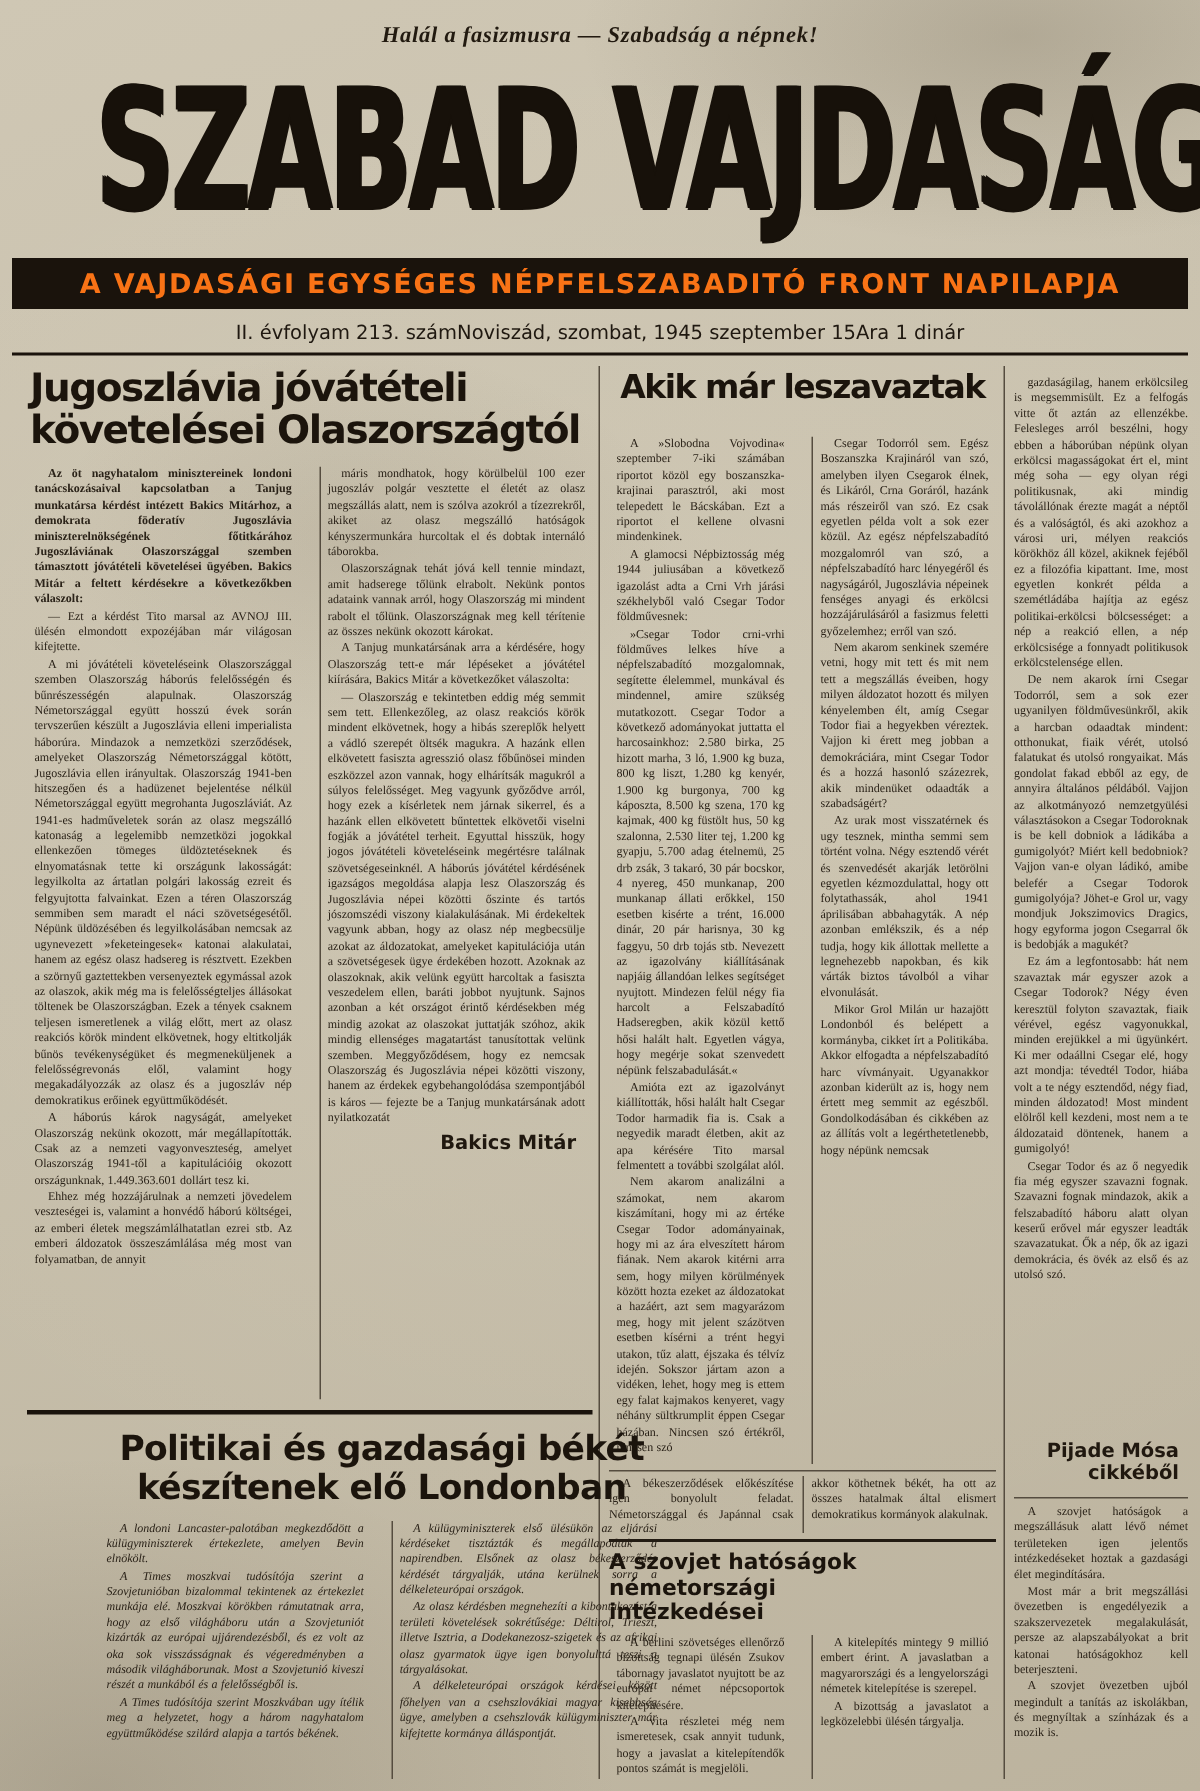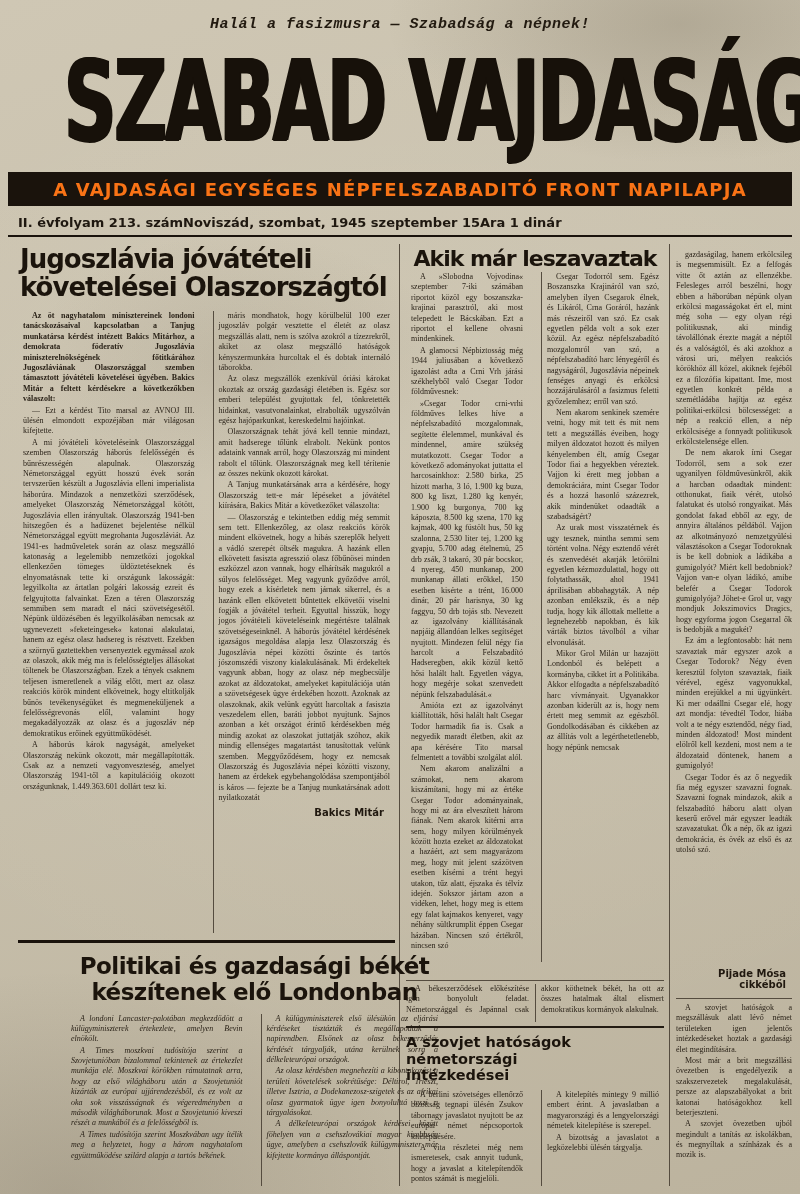--- a/index.html
+++ b/index.html
@@ -15,21 +15,21 @@
       radial-gradient(ellipse 300px 180px at 30% 30%, rgba(80,70,50,.10), transparent 70%),
       radial-gradient(ellipse 900px 700px at 55% 45%, rgba(255,250,235,.10), transparent 75%),
       linear-gradient(160deg, #cfc7b4 0%, #c7bfab 50%, #bcb39e 100%);
     font-family:"Liberation Serif", serif;
     color:#241d14;
   }
 
   .motto {
     position:absolute; top:16px; left:0; width:100%;
     text-align:center; font-style:italic; font-weight:bold;
-    font-size:15px; letter-spacing:.5px; color:#221a10;font-family:Liberation Mono, monospace;
+    font-size:15px; letter-spacing:.5px; color:#221a10;
   }
 
   .masthead {
     position:absolute; top:36px; left:0; width:100%;
     text-align:center; white-space:nowrap;
     font-family:"DejaVu Sans", sans-serif; font-weight:bold;
     font-size:86px; letter-spacing:-2px; color:#17110a;
     transform:scale(0.84, 1.30); transform-origin:50% 0;
     text-shadow:2px 0 0 #17110a, -1.5px 0 0 #17110a, 0 1px 0 #17110a;
   }
@@ -37,23 +37,23 @@
   .banner {
     position:absolute; top:172px; left:8px; right:8px; height:34px;
     background:#1a130c; color:#f97316;
     display:flex; align-items:center; justify-content:center;
     font-family:"DejaVu Sans", sans-serif; font-weight:bold;
     font-size:18px; letter-spacing:1.2px; white-space:nowrap;
   }
 
   .dateline {
     position:absolute; top:209px; left:8px; right:8px; height:28px;
-    display:flex; justify-content:flex-start; align-items:center;
+    display:flex; justify-content:center; align-items:center;
     padding:0 10px; border-bottom:2px solid #1a130c;
-    font-family:"DejaVu Sans", sans-serif; font-weight:bold;
+    font-family:"DejaVu Sans", sans-serif; font-weight:normal;
     font-size:13px; color:#1f1810;
   }
 
   .vrule { position:absolute; width:1px; background:#55.4c3f; background:#554c3f; }
   .hrule { position:absolute; height:3px; background:#1a130c; }
 
   .article { position:absolute; overflow:hidden; }
   .a1 { left:18px;  top:244px;  width:377px; height:694px; }
   .a2 { left:406px; top:246px;  width:258px; height:730px; }
   .a3 { left:18px;  top:950px;  width:377px; height:236px;margin-left:48px; }
@@ -81,33 +81,33 @@
   .a1 .cols { height:calc(100% - 72px); }
   .a2 .cols { height:calc(100% - 40px); }
   .a3 .cols { height:calc(100% - 64px);font-style:italic; }
   .a4 .cols { height:calc(100% - 46px); }
   .col { flex:1 1 0; padding:0 5px; overflow:hidden; }
   .col + .col { border-left:1px solid #554c3f; }
 
   .hl { font-family:"DejaVu Sans", sans-serif; font-weight:bold; color:#1b140c; }
   .hl-line { display:block; }
   .hl-a1 { font-size:26px; line-height:1.06; letter-spacing:-1px; margin:2px 0 10px 2px; }
-  .hl-a2 { font-size:22px; letter-spacing:-1px; text-align:center; margin:0 0 1px; }
+  .hl-a2 { font-size:22px; letter-spacing:-1px; text-align:center; margin:0 0 20px; }
   .hl-a3 { font-size:23px; line-height:1.12; letter-spacing:-.5px; text-align:center; margin:4px 0 8px; }
   .hl-a4 { font-size:14.5px; line-height:1.15; margin:2px 0 6px; }
 
   .para {
     font-size:8px; line-height:1.3; text-align:justify; text-indent:9px;
     margin:0 0 1px; color:#2a2218; word-spacing:.3px;
   }
   .a1 .col:first-child .para:first-child { font-weight:bold; }
 
   .sig {
     font-family:"DejaVu Sans", sans-serif; font-weight:bold;
-    font-size:10px; text-align:right; padding:3px 6px 0 0; color:#20180f;
+    font-size:13px; text-align:right; padding:3px 6px 0 0; color:#20180f;
   }
 </style>
 </head>
 <body>
 
 <div class="page">
 
   <div class="motto">Halál a fasizmusra — Szabadság a népnek!</div>
 
   <div class="masthead">SZABAD VAJDASÁG</div>
@@ -128,25 +128,25 @@
     <h2 class="hl hl-a1">
       <span class="hl-line">Jugoszlávia jóvátételi</span>
       <span class="hl-line">követelései Olaszországtól</span>
     </h2>
     <div class="cols">
       <div class="col">
           <p class="para">Az öt nagyhatalom minisztereinek londoni tanácskozásaival kapcsolatban a Tanjug munkatársa kérdést intézett Bakics Mitárhoz, a demokrata föderatív Jugoszlávia miniszterelnökségének főtitkárához Jugoszláviának Olaszországgal szemben támasztott jóvátételi követelései ügyében. Bakics Mitár a feltett kérdésekre a következőkben válaszolt:</p>
           <p class="para">— Ezt a kérdést Tito marsal az AVNOJ III. ülésén elmondott expozéjában már világosan kifejtette.</p>
           <p class="para">A mi jóvátételi követeléseink Olaszországgal szemben Olaszország háborús felelősségén és bűnrészességén alapulnak. Olaszország Németországgal együtt hosszú évek során tervszerűen készült a Jugoszlávia elleni imperialista háborúra. Mindazok a nemzetközi szerződések, amelyeket Olaszország Németországgal kötött, Jugoszlávia ellen irányultak. Olaszország 1941-ben hitszegően és a hadüzenet bejelentése nélkül Németországgal együtt megrohanta Jugoszláviát. Az 1941-es hadműveletek során az olasz megszálló katonaság a legelemibb nemzetközi jogokkal ellenkezően tömeges üldöztetéseknek és elnyomatásnak tette ki országunk lakosságát: legyilkolta az ártatlan polgári lakosság ezreit és felgyujtotta falvainkat. Ezen a téren Olaszország semmiben sem maradt el náci szövetségesétől. Népünk üldözésében és legyilkolásában nemcsak az ugynevezett »feketeingesek« katonai alakulatai, hanem az egész olasz hadsereg is résztvett. Ezekben a szörnyű gaztettekben versenyeztek egymással azok az olaszok, akik még ma is felelősségteljes állásokat töltenek be Olaszországban. Ezek a tények csaknem teljesen ismeretlenek a világ előtt, mert az olasz reakciós körök mindent elkövetnek, hogy eltitkolják bűnös tevékenységüket és megmeneküljenek a felelősségrevonás elől, valamint hogy megakadályozzák az olasz és a jugoszláv nép demokratikus erőinek együttműködését.</p>
           <p class="para">A háborús károk nagyságát, amelyeket Olaszország nekünk okozott, már megállapították. Csak az a nemzeti vagyonveszteség, amelyet Olaszország 1941-től a kapitulációig okozott országunknak, 1.449.363.601 dollárt tesz ki.</p>
+          <p class="para">Ehhez még hozzájárulnak a nemzeti jövedelem veszteségei is, valamint a honvédő háború költségei, az emberi életek megszámlálhatatlan ezrei stb. Az emberi áldozatok összeszámlálása még most van folyamatban, de annyit</p>
         </div>
       <div class="col">
         <div>
             <p class="para">máris mondhatok, hogy körülbelül 100 ezer jugoszláv polgár vesztette el életét az olasz megszállás alatt, nem is szólva azokról a tízezrekről, akiket az olasz megszálló hatóságok kényszermunkára hurcoltak el és dobtak internáló táborokba.</p>
-            <p class="para">Az olasz megszállók ezenkívül óriási károkat okoztak az ország gazdasági életében is. Egész sor emberi települést gyujtottak fel, tönkretették hidainkat, vasutvonalainkat, elrabolták ugyszólván egész hajóparkunkat, kereskedelmi hajóinkat.</p>
             <p class="para">Olaszországnak tehát jóvá kell tennie mindazt, amit hadserege tőlünk elrabolt. Nekünk pontos adataink vannak arról, hogy Olaszország mi mindent rabolt el tőlünk. Olaszországnak meg kell térítenie az összes nekünk okozott károkat.</p>
             <p class="para">A Tanjug munkatársának arra a kérdésére, hogy Olaszország tett-e már lépéseket a jóvátétel kiírására, Bakics Mitár a következőket válaszolta:</p>
             <p class="para">— Olaszország e tekintetben eddig még semmit sem tett. Ellenkezőleg, az olasz reakciós körök mindent elkövetnek, hogy a hibás szereplők helyett a vádló szerepét öltsék magukra. A hazánk ellen elkövetett fasiszta agresszió olasz főbűnösei minden eszközzel azon vannak, hogy elhárítsák magukról a súlyos felelősséget. Meg vagyunk győződve arról, hogy ezek a kísérletek nem járnak sikerrel, és a hazánk ellen elkövetett bűntettek elkövetői viselni fogják a jóvátétel terheit. Egyuttal hisszük, hogy jogos jóvátételi követeléseink megértésre találnak szövetségeseinknél. A háborús jóvátétel kérdésének igazságos megoldása alapja lesz Olaszország és Jugoszlávia népei közötti őszinte és tartós jószomszédi viszony kialakulásának. Mi érdekeltek vagyunk abban, hogy az olasz nép megbecsülje azokat az áldozatokat, amelyeket kapitulációja után a szövetségesek ügye érdekében hozott. Azoknak az olaszoknak, akik velünk együtt harcoltak a fasiszta veszedelem ellen, baráti jobbot nyujtunk. Sajnos azonban a két országot érintő kérdésekben még mindig azokat az olaszokat juttatják szóhoz, akik mindig ellenséges magatartást tanusítottak velünk szemben. Meggyőződésem, hogy ez nemcsak Olaszország és Jugoszlávia népei közötti viszony, hanem az érdekek egybehangolódása szempontjából is káros — fejezte be a Tanjug munkatársának adott nyilatkozatát</p>
           </div>
         <div class="sig">Bakics Mitár</div>
       </div>
     </div>
   </section>
 
   <section class="article a2">

